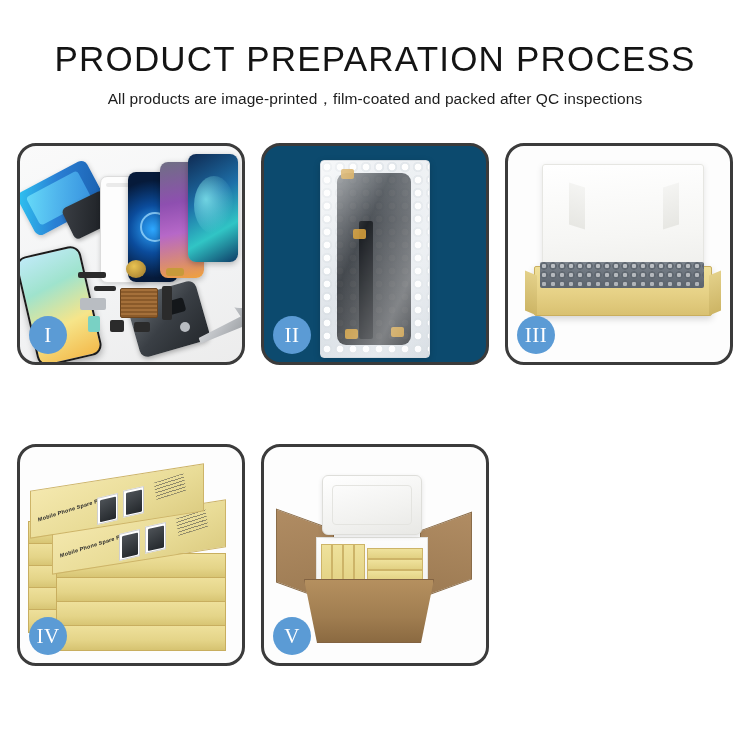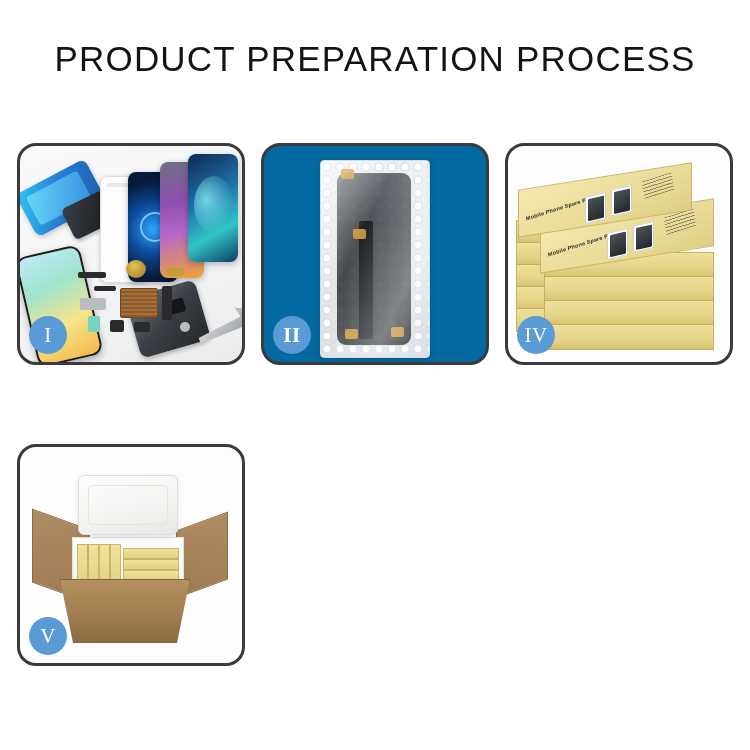--- a/index.html
+++ b/index.html
@@ -171,21 +171,21 @@
     background:#14171a; border-radius:3px;
   }
   .tweezer {
     position:absolute; right:-4px; bottom:16px; width:46px; height:40px;
     background: linear-gradient(120deg,#e8e9ea 0%,#bcbfc3 50%,#8e9296 100%);
     clip-path: polygon(100% 0,100% 42%,6% 100%,0 86%,86% 22%,70% 0);
     transform: rotate(6deg);
   }
 
   
-  .p2 { background:#0369a1;font-weight:bold; }
+  .p2 { background:#0c4a6e; }
   .bubblepack {
     position:absolute; left:56px; top:14px; width:108px; height:196px;
     background:
       radial-gradient(circle at 6px 6px, rgba(255,255,255,.95) 0 3.2px, rgba(215,221,226,.55) 3.6px 5px, rgba(0,0,0,0) 5.4px) 0 0/13px 13px,
       linear-gradient(170deg,#eef1f4 0%,#e2e7ec 55%,#d8dee4 100%);
     border:1px solid #d7dce1; border-radius:4px;
     box-shadow:0 2px 7px rgba(0,0,0,.16);
     overflow:hidden;
   }
   .inner-screen {
@@ -341,20 +341,21 @@
     background: rgba(138,110,72,.75);
   }
 </style>
 </head>
 <body>
 
 <div class="page">
 
   <div class="header">
     <div class="title">PRODUCT PREPARATION PROCESS</div>
+    <div class="subtitle">All products are image-printed，film-coated and packed after QC inspections</div>
   </div>
 
   <div class="grid">
 
     <div class="panel p1">
       <div class="panel-photo">
         <div class="phoneA"></div>
         <div class="phoneB"></div>
         <div class="glass"></div>
         <div class="lcdC"></div>
@@ -388,20 +389,31 @@
           <span class="gold-tab" style="left:20px;top:8px;"></span>
           <span class="gold-tab" style="left:32px;top:68px;"></span>
           <span class="gold-tab" style="left:24px;top:168px;"></span>
           <span class="gold-tab" style="left:70px;top:166px;"></span>
           <div class="bub-sheen"></div>
         </div>
       </div>
       <div class="badge">II</div>
     </div>
 
+    <div class="panel p3">
+      <div class="panel-photo">
+        <div class="box3-lid">
+          <div class="box3-lid-flapL"></div>
+          <div class="box3-lid-flapR"></div>
+        </div>
+        <div class="box3-base"></div>
+        <div class="box3-fill"></div>
+      </div>
+      <div class="badge">III</div>
+    </div>
 
     <div class="panel p4">
       <div class="panel-photo">
         <div class="stack">
 
           <div class="sbox" style="left:2px;top:60px;width:112px;height:22px;"></div>
           <div class="sbox" style="left:2px;top:82px;width:112px;height:22px;"></div>
           <div class="sbox" style="left:2px;top:104px;width:112px;height:22px;"></div>
           <div class="sbox" style="left:2px;top:126px;width:112px;height:22px;"></div>
           <div class="sbox" style="left:2px;top:148px;width:112px;height:22px;"></div>

